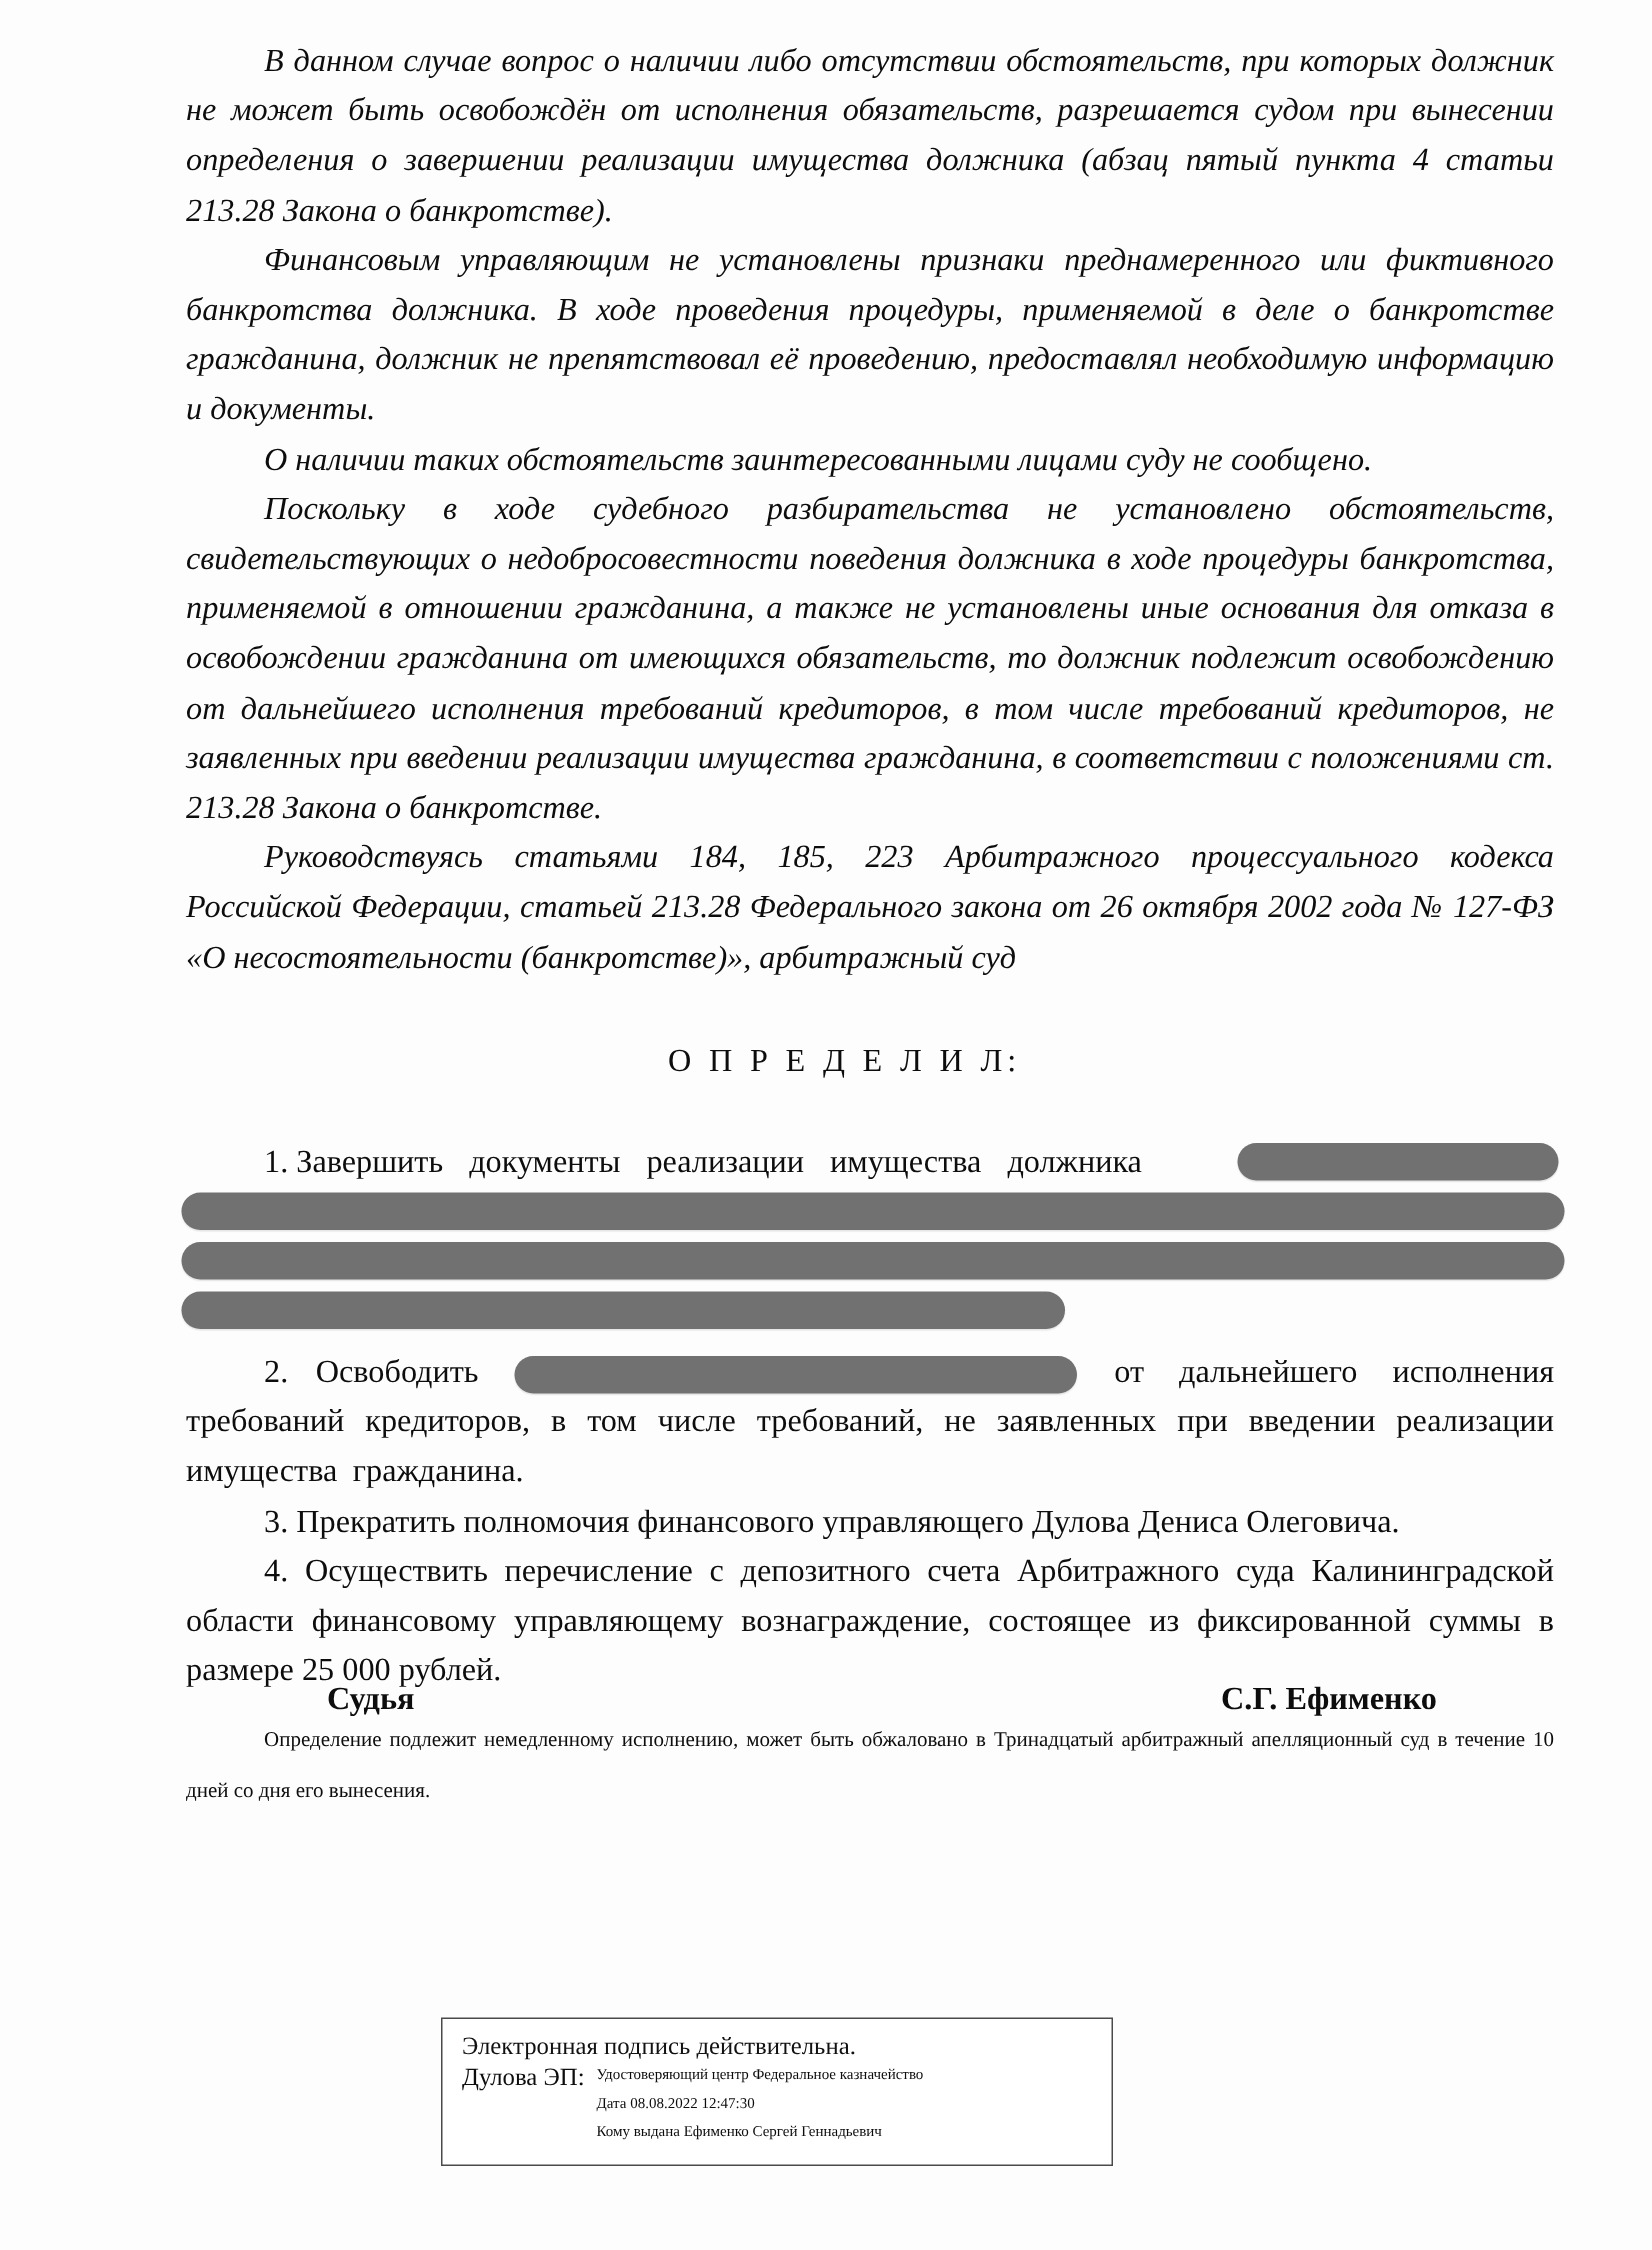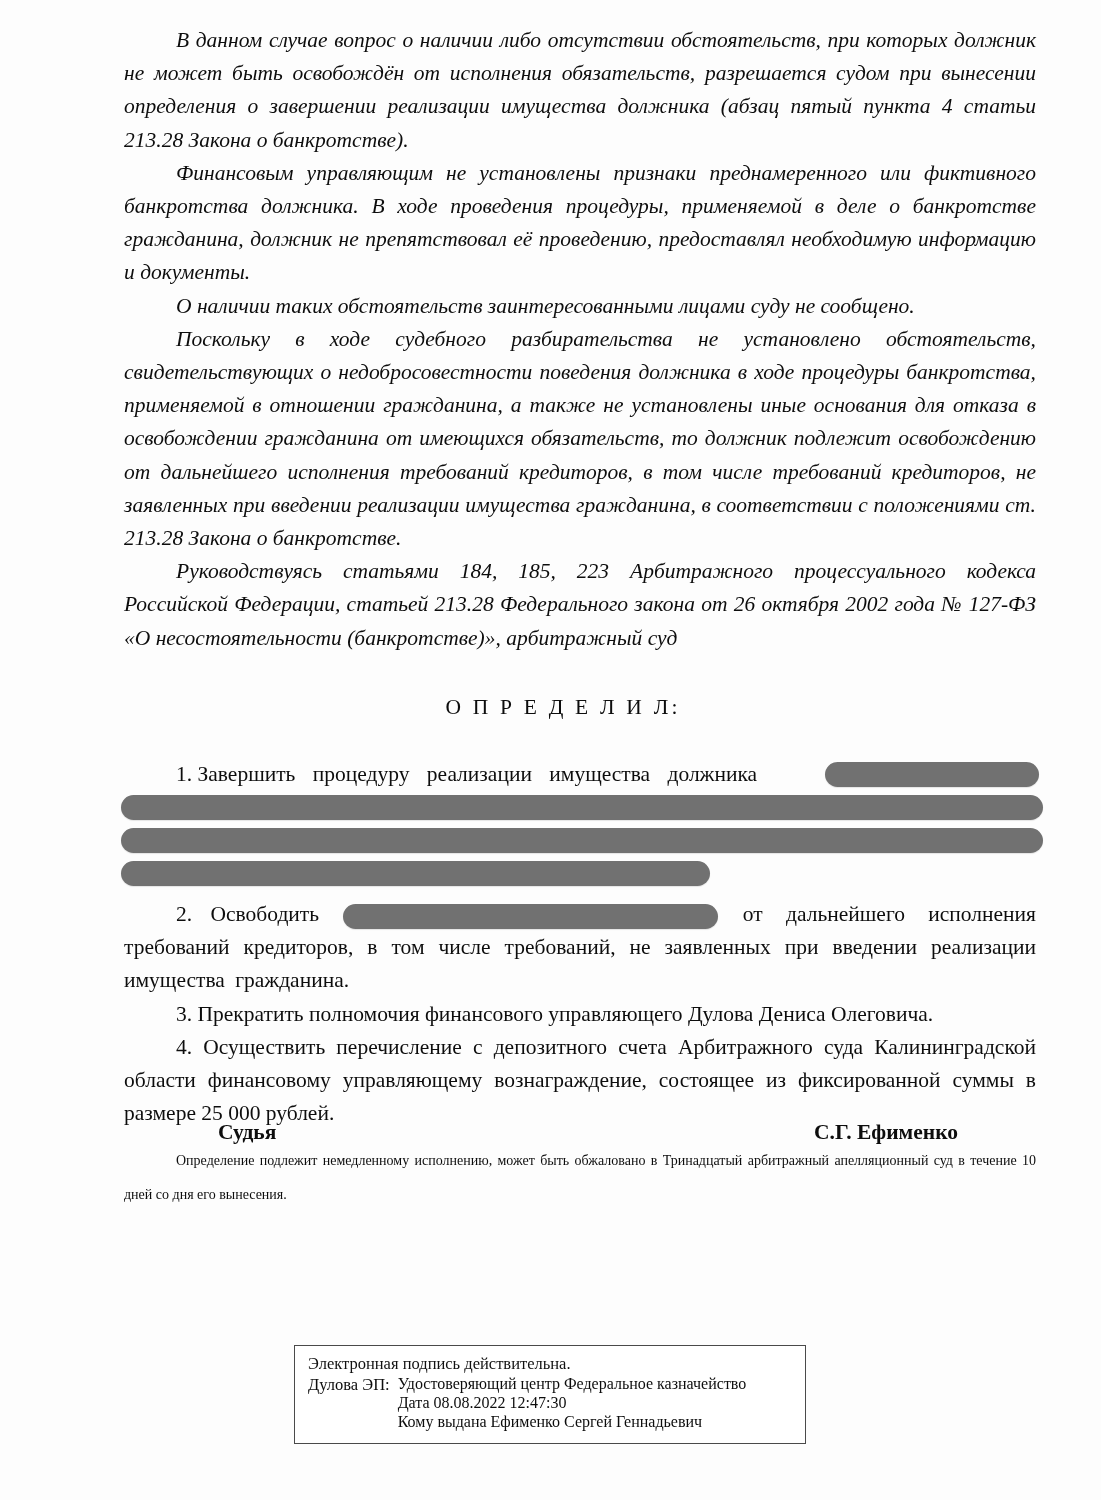--- a/index.html
+++ b/index.html
@@ -100,21 +100,21 @@
     justify-content: space-between;
     font-size: 21.5px;
     font-weight: bold;
   }
 
   
   .esign-box {
     position: absolute;
     left: 294px;
     top: 1345px;
-    width: 512px;
+    width: 448px;
     height: 99px;
     border: 1.4px solid #4a4a4a;
     box-sizing: border-box;
     background: #ffffff;
     padding: 7px 0 0 13px;
   }
   .esign-title {
     font-size: 16.5px;
     line-height: 21px;
     color: #111;
@@ -123,21 +123,21 @@
     display: flex;
     align-items: flex-start;
   }
   .esign-label {
     font-size: 16.5px;
     line-height: 21px;
     white-space: nowrap;
     padding-right: 8px;
   }
   .esign-details {
-    font-size: 16px;
+    font-size: 10px;
     line-height: 19.2px;
   }
   .esign-details div { white-space: nowrap; }
 </style>
 </head>
 <body>
 
 <div class="page">
 
   <div class="content">
@@ -150,21 +150,21 @@
 
     <p class="para">Поскольку в ходе судебного разбирательства не установлено обстоятельств, свидетельствующих о недобросовестности поведения должника в ходе процедуры банкротства, применяемой в отношении гражданина,   а также не установлены иные основания для отказа  в освобождении гражданина от имеющихся обязательств, то  должник подлежит освобождению от дальнейшего исполнения требований кредиторов, в том числе требований кредиторов, не заявленных при введении реализации имущества гражданина, в соответствии с положениями ст. 213.28 Закона о банкротстве.</p>
 
     <p class="para">Руководствуясь статьями   184, 185, 223 Арбитражного процессуального кодекса Российской Федерации, статьей 213.28 Федерального закона от 26 октября 2002 года № 127-ФЗ «О несостоятельности (банкротстве)», арбитражный суд</p>
 
     <div class="heading-operative">О П Р Е Д Е Л И Л:</div>
 
     <div class="redaction-block" style="height:128px;">
       <p class="list-item" style="text-indent:52px;">
         <span>1.</span>
-        <span style="word-spacing:12px;">Завершить процедуру реализации имущества должника</span>
+        <span style="word-spacing:12px;">Завершить документы реализации имущества должника</span>
       </p>
       <span class="bar" style="left:701px; top:4px; width:214px;"></span>
       <span class="bar" style="left:-3px; top:37px; width:922px;"></span>
       <span class="bar" style="left:-3px; top:70px; width:922px;"></span>
       <span class="bar" style="left:-3px; top:103px; width:589px;"></span>
     </div>
 
     <p class="list-item" style="padding-top:12px;">
       <span>2.</span>
       <span>Освободить</span>

